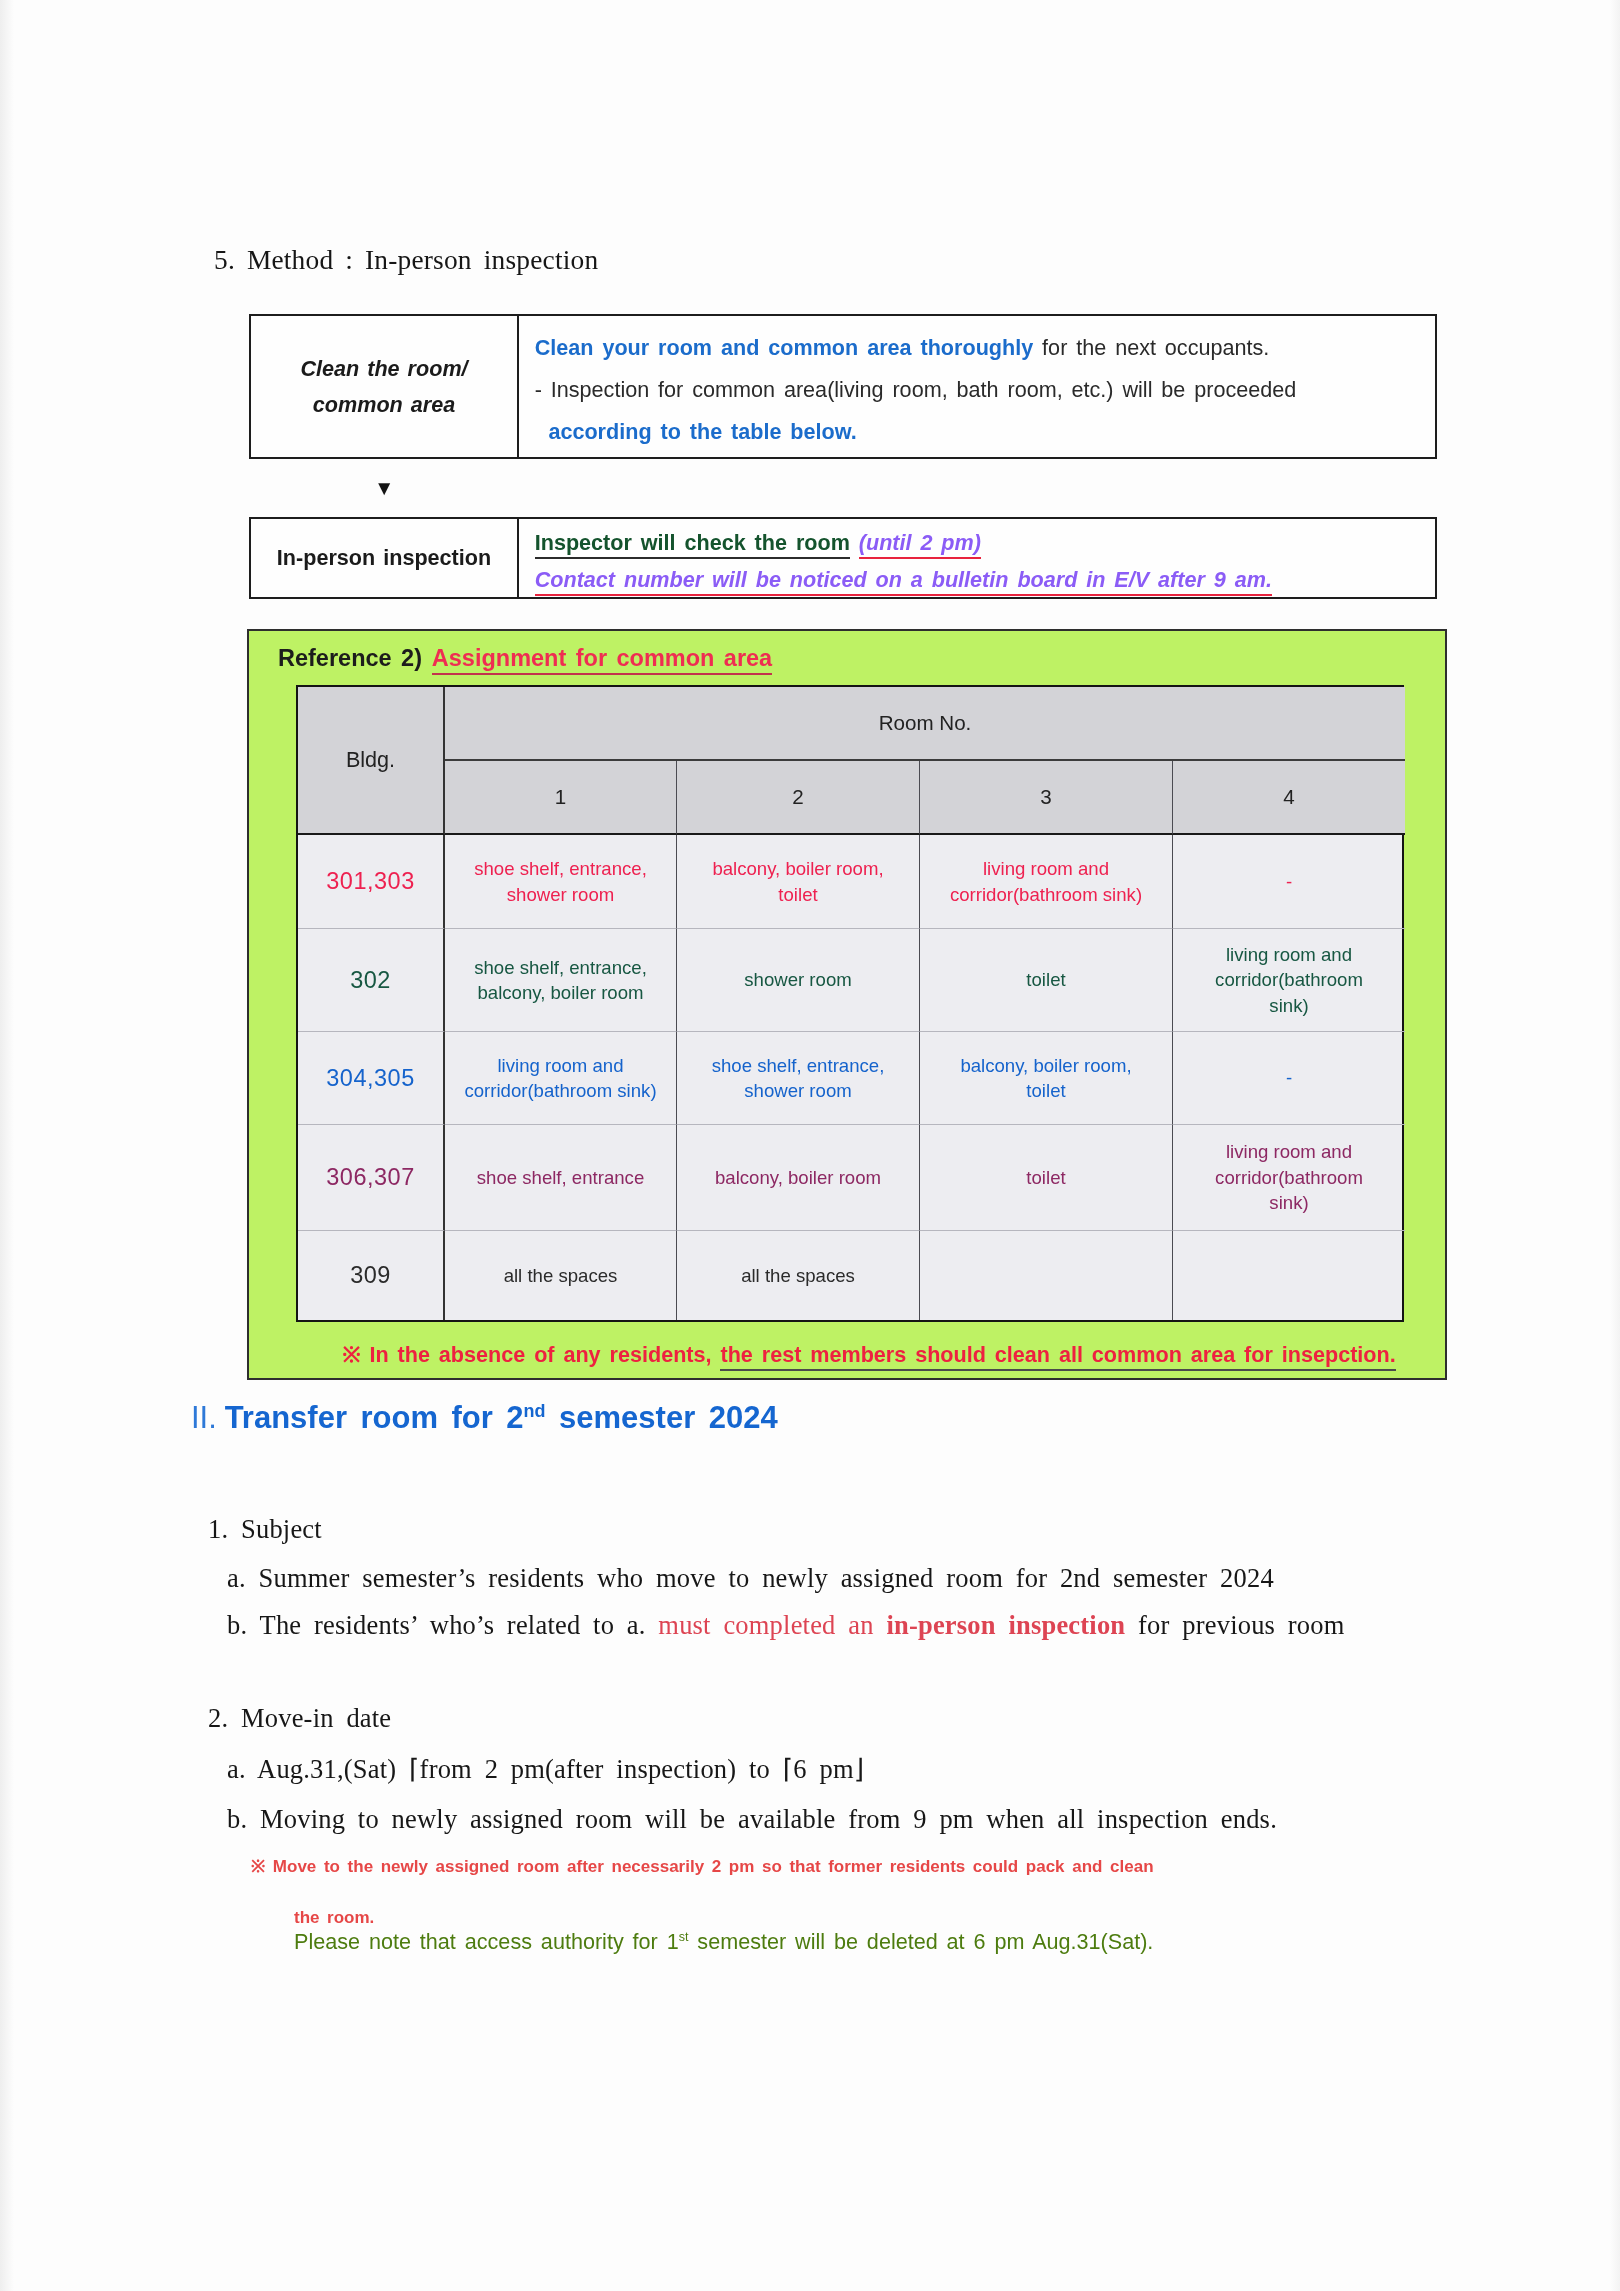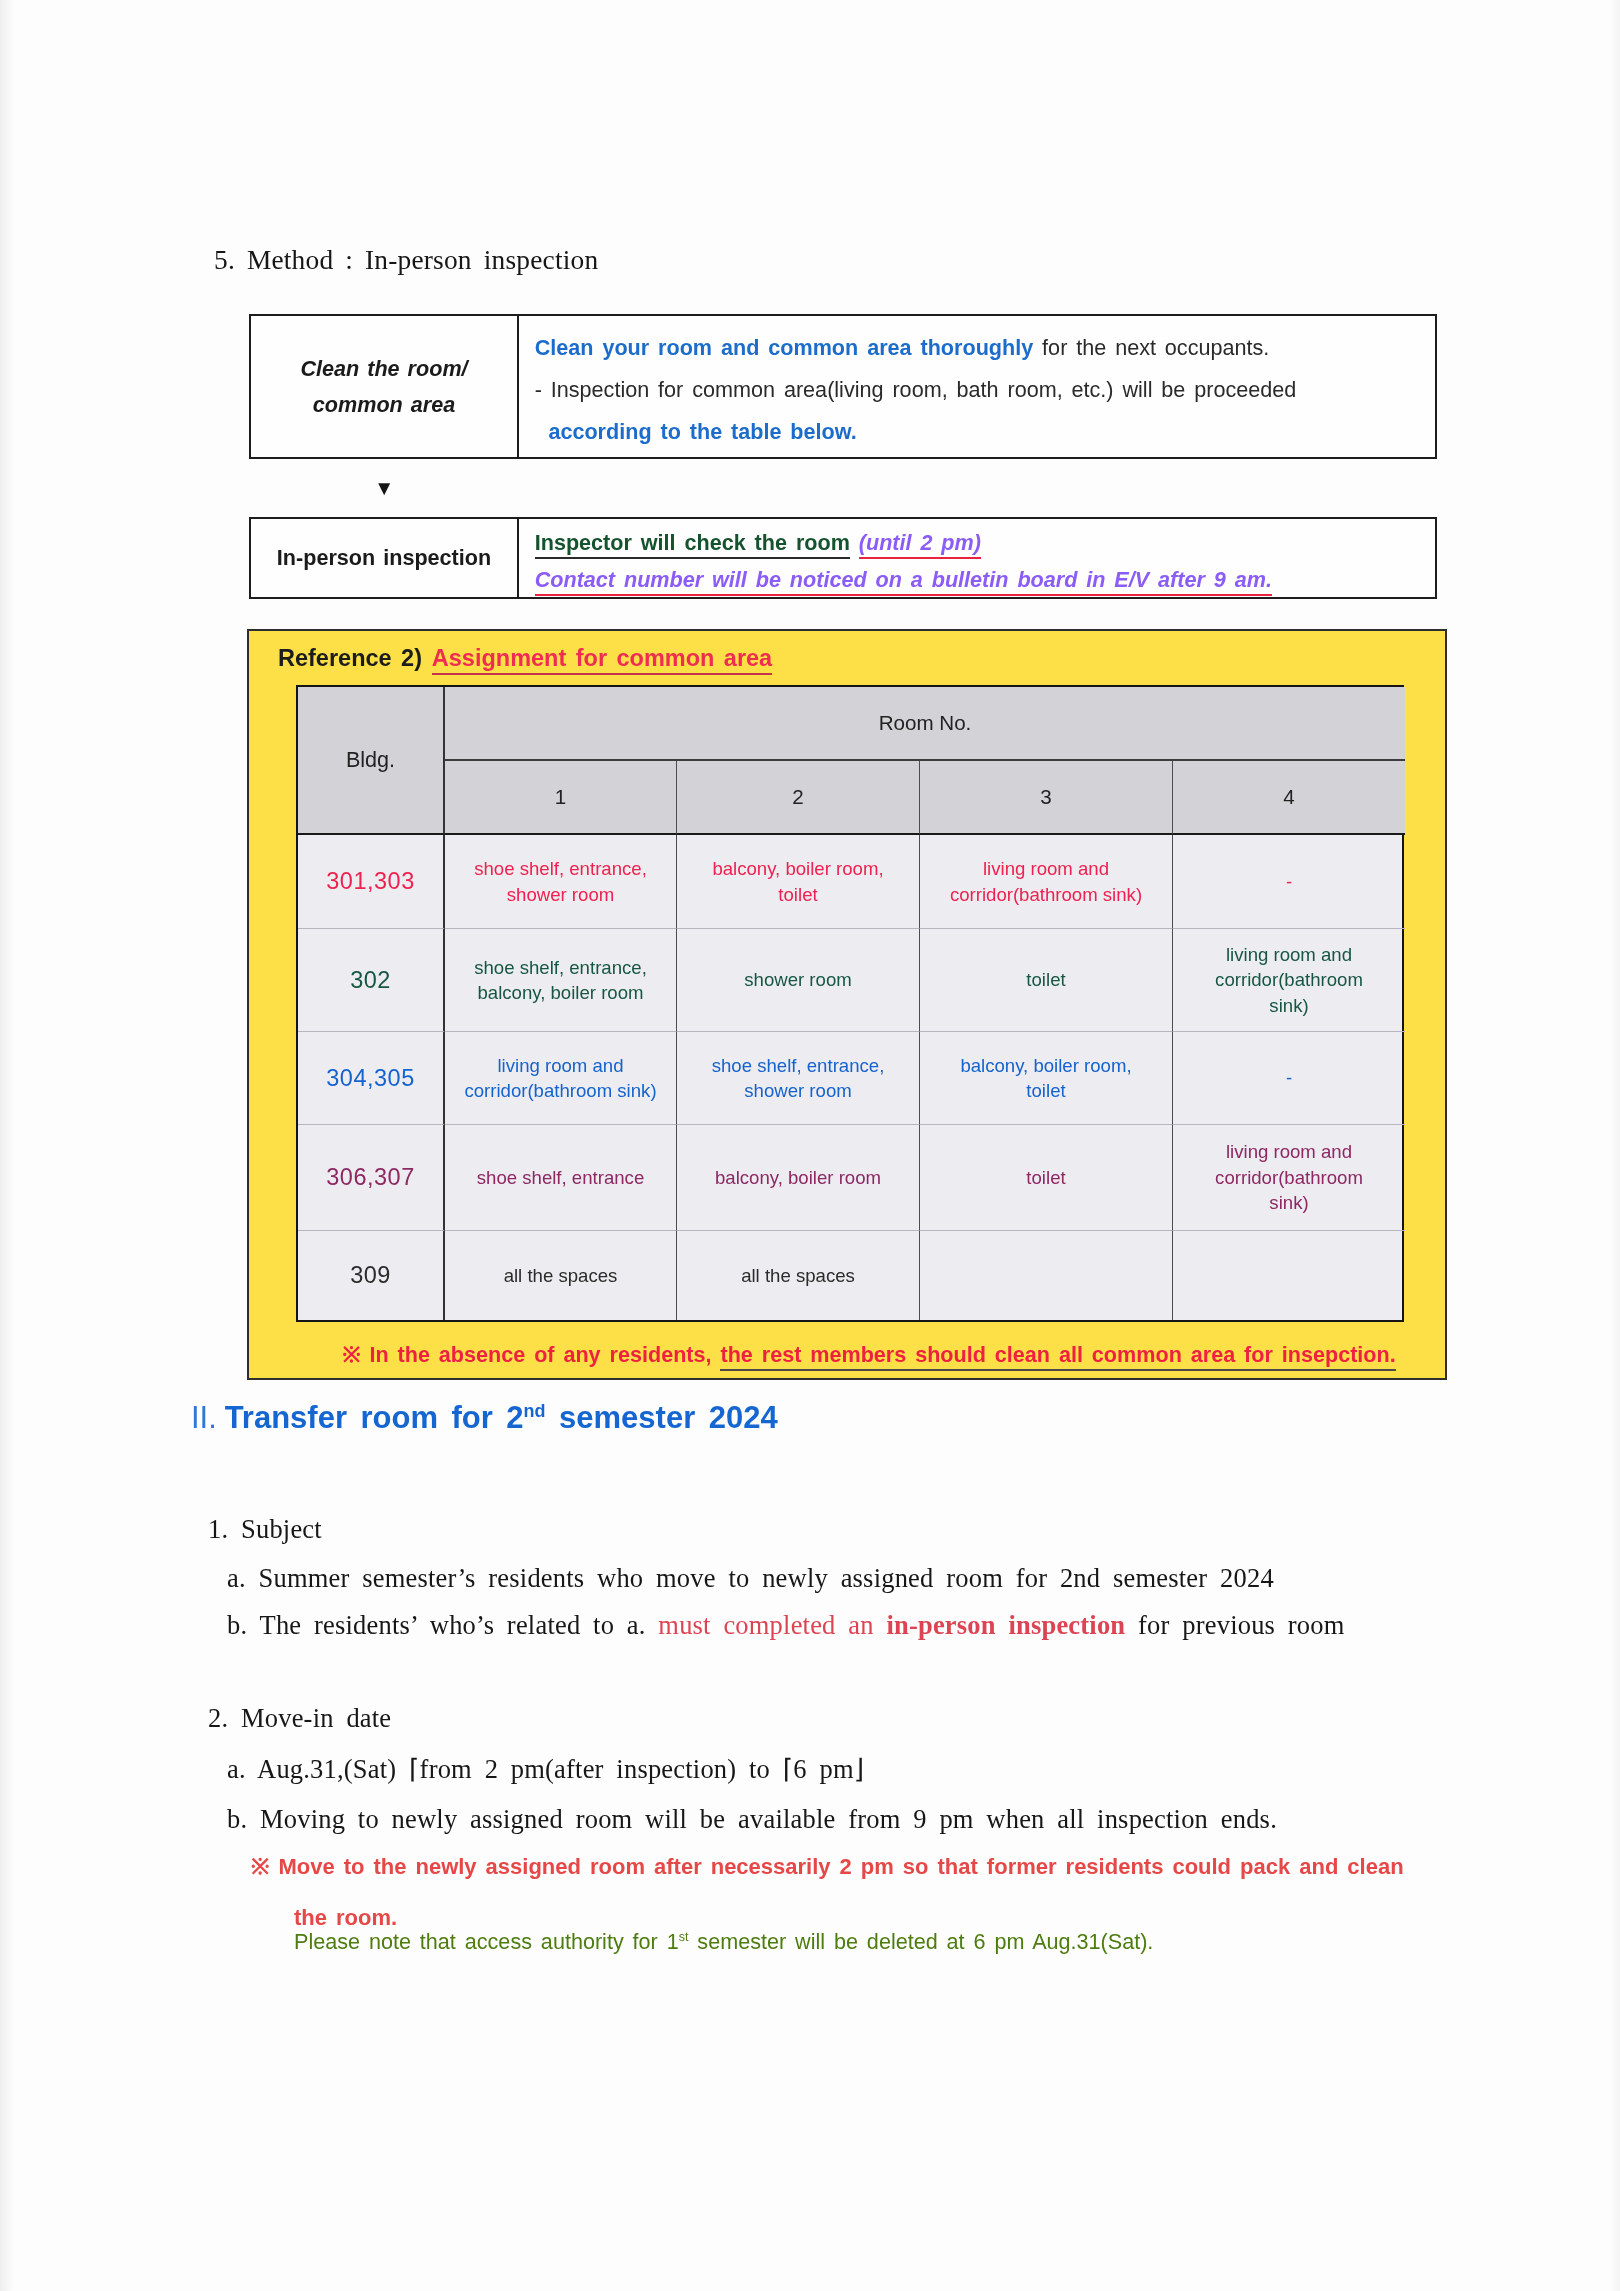--- a/index.html
+++ b/index.html
@@ -30,21 +30,21 @@
   .ft-right { flex:1; padding:7.8px 15.7px; font-size:21.6px; color:#2a2a2a; word-spacing:2.9px; }
   .t1 .ft-right { line-height:42px; padding-top:10.8px; }
   .t2 .ft-right { line-height:37px; padding-top:4.9px; }
   .blue-b { color:#1b6ccb; font-weight:bold; }
   .indent1 { padding-left:13.7px; }
   .arrow { font-size:20.6px; color:#141414; }
   .u-black { border-bottom:2.5px solid #2b2b2b; padding-bottom:2px; font-weight:bold; color:#14532d; }
   .u-red { border-bottom:2.5px solid #e8233e; padding-bottom:2px; color:#8b5cf6; font-weight:bold;font-style:italic; }
 
   
-  .refbox { border:2.5px solid #2e2e2e; background:#fde047; }
+  .refbox { border:2.5px solid #2e2e2e; background:#bef264; }
   .reftitle { position:absolute; left:29px; top:13.7px; font-size:23.5px; color:#1c1c1c; font-weight:bold; word-spacing:2.9px; }
   .reftitle .link { color:#ef2d52; border-bottom:2.5px solid #c2334d; padding-bottom:2px; margin-left:9.8px; }
 
   
   .agrid {
     position:absolute; left:47px; top:54px;
     display:grid; width:1108px;
     grid-template-columns:147px 232px 243px 253px 232px;
     grid-template-rows:74px 74px 93px 103px 93px 106px 90px;
     border:2.9px solid #141414; background:#ededf1;
@@ -74,21 +74,21 @@
   .h2blue { font-size:31px; font-weight:bold; color:#1566d0; word-spacing:4.9px; }
   .h2blue .numeral { font-weight:400; color:#2e79d8; margin-right:7.8px; }
   .h2blue sup, .bluenote sup { font-size:.58em; vertical-align:super; }
   .serifline {
     font-family:"Liberation Serif", serif; font-size:26.5px; color:#171717;
     word-spacing:5.9px; letter-spacing:0.2px;
   }
   .serif-red { color:#dd4453; }
   .serif-red-b { color:#dd4453; font-weight:bold; }
   .rednote {
-    font-size:22px; font-weight:bold; color:#e64747;
+    font-size:17px; font-weight:bold; color:#e64747;
     line-height:51px; word-spacing:2.9px; width:1235px;
     padding-left:43px; text-indent:-43px;
   }
   .rednote .l2 { text-indent:0; }
   .bluenote { font-size:21.6px; color:#4d7c0f; word-spacing:2.9px; }
 
   
   .scan-left { left:0; top:0; width:13.7px; height:2292px;
     background:linear-gradient(to right, rgba(210,210,210,.35), rgba(255,255,255,0)); }
   .scan-right { right:0; top:0; width:9.8px; height:2292px;

